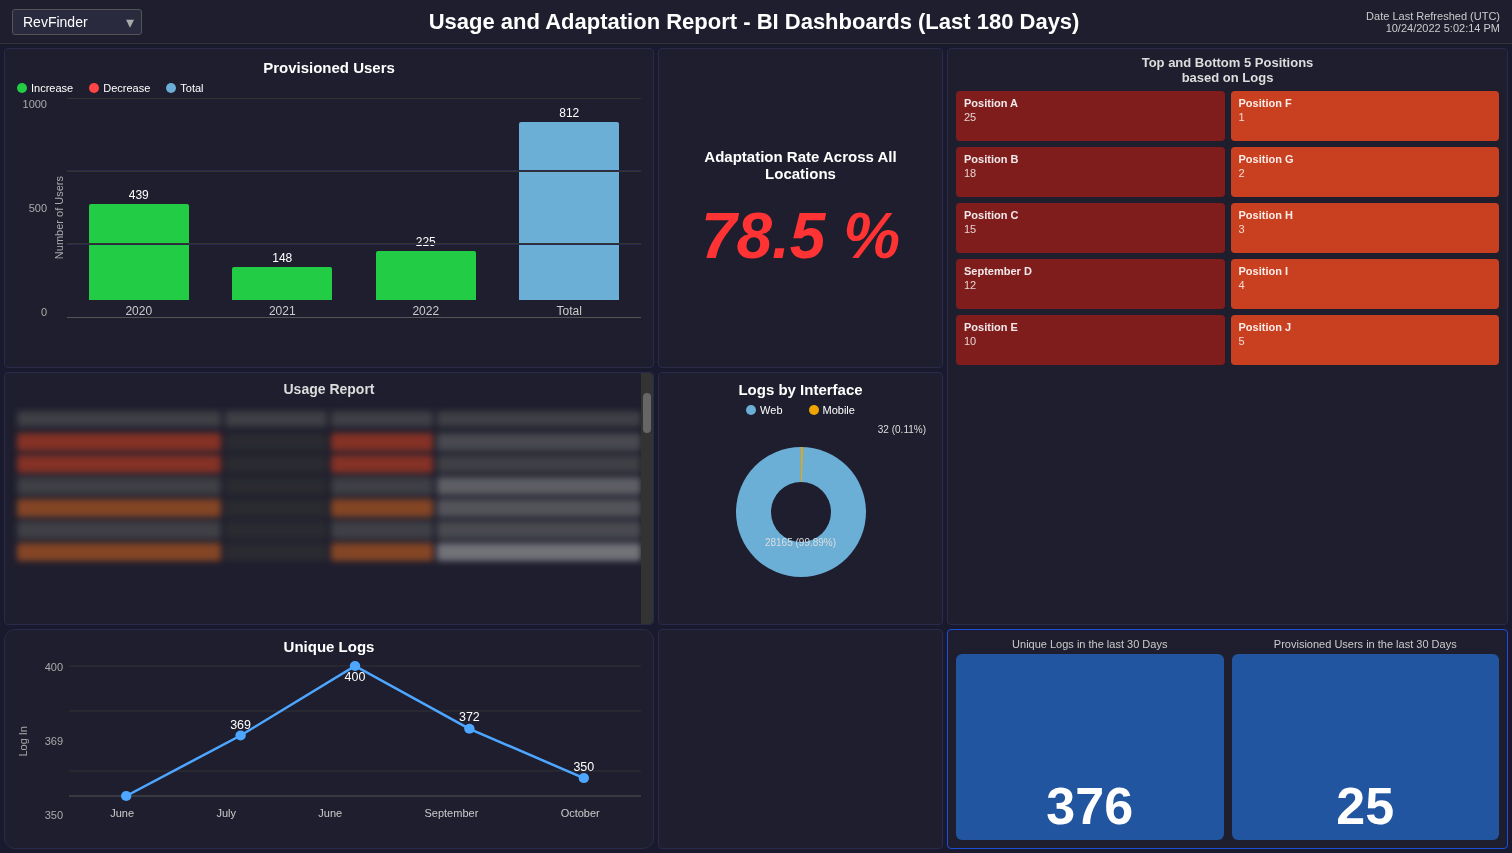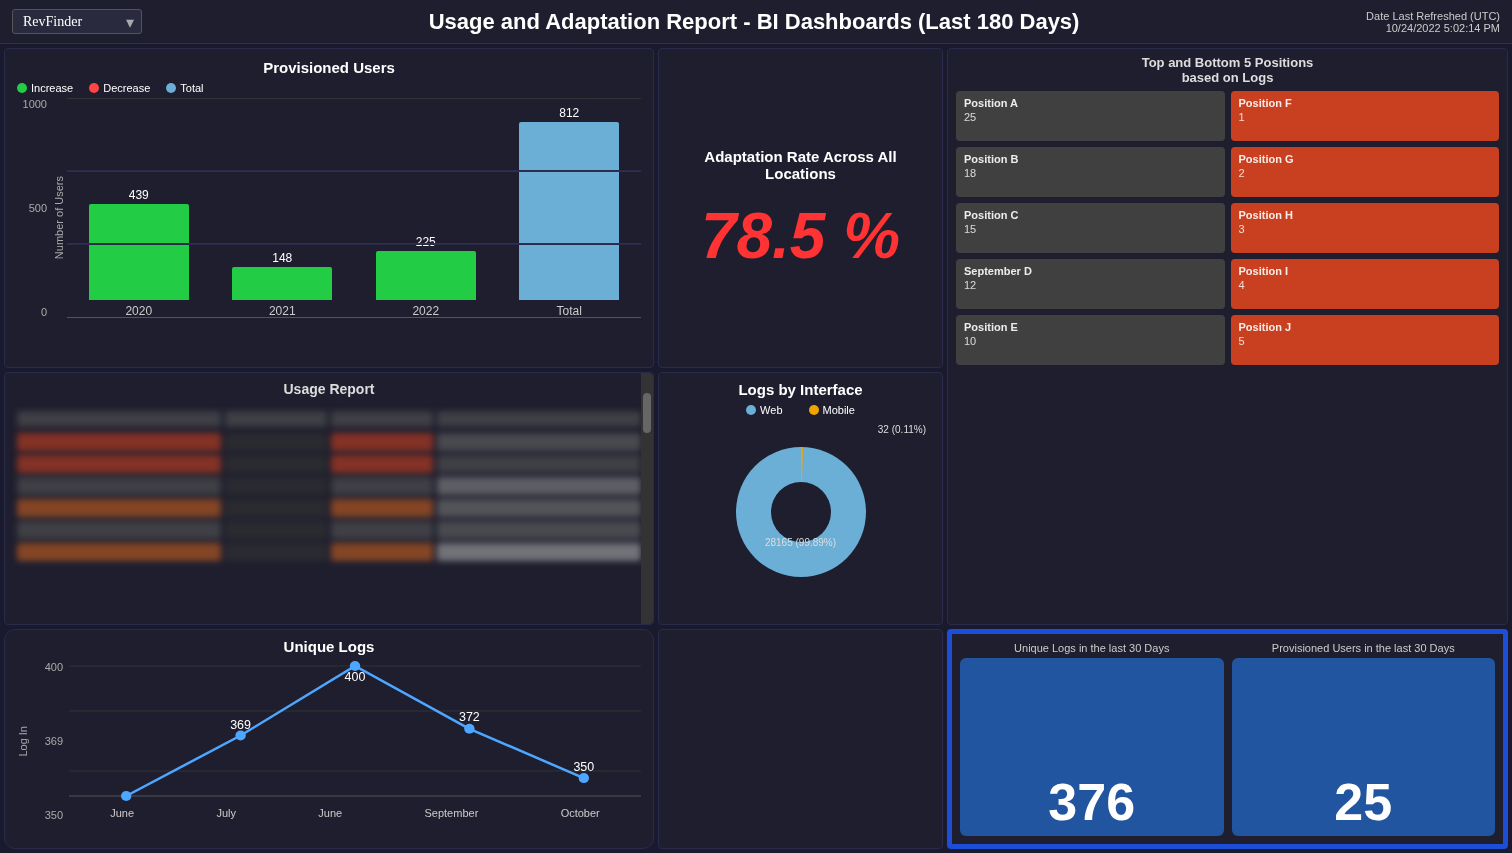--- a/index.html
+++ b/index.html
@@ -28,21 +28,20 @@
       border: 1px solid #555;
       color: #fff;
       padding: 4px 28px 4px 10px;
       font-size: 14px;
       border-radius: 3px;
       appearance: none;
       -webkit-appearance: none;
       cursor: pointer;
       min-width: 130px;
       position: relative;
-      font-family: Liberation Serif, serif;
     }
     .dropdown-wrapper {
       position: relative;
       display: inline-block;
     }
     .dropdown-wrapper::after {
       content: '▾';
       position: absolute;
       right: 8px;
       top: 50%;
@@ -257,21 +256,21 @@
       gap: 6px;
       margin-top: 6px;
     }
     .position-card {
       border-radius: 4px;
       padding: 6px 8px;
       font-size: 11px;
       min-height: 50px;
     }
     .position-card.green {
-      background: #404040;
+      background: #7f1d1d;
     }
     .position-card.orange {
       background: #c94020;
     }
     .position-card-title {
       font-weight: bold;
       font-size: 11px;
       color: #fff;
       opacity: 0.9;
     }
@@ -282,21 +281,21 @@
       margin-top: 2px;
     }
 
     
     .right-bottom-panel {
       display: grid;
       grid-template-columns: 1fr 1fr;
       gap: 8px;
       padding: 8px;
       background: #1e1e2e;
-      border: 5px solid #1d4ed8;
+      border: 1px solid #1d4ed8;
       border-radius: 4px;
     }
     .kpi-card {
       background: #2255a0;
       border-radius: 6px;
       display: flex;
       flex-direction: column;
       align-items: center;
       justify-content: flex-end;
       padding: 8px;

